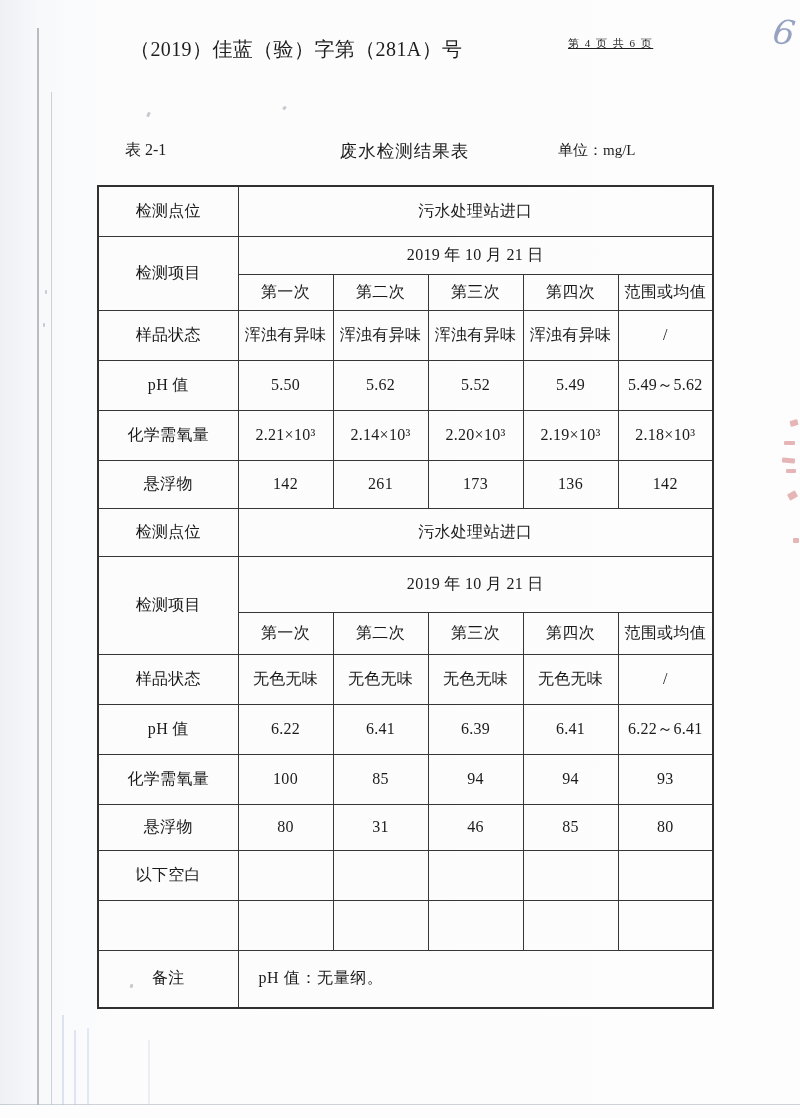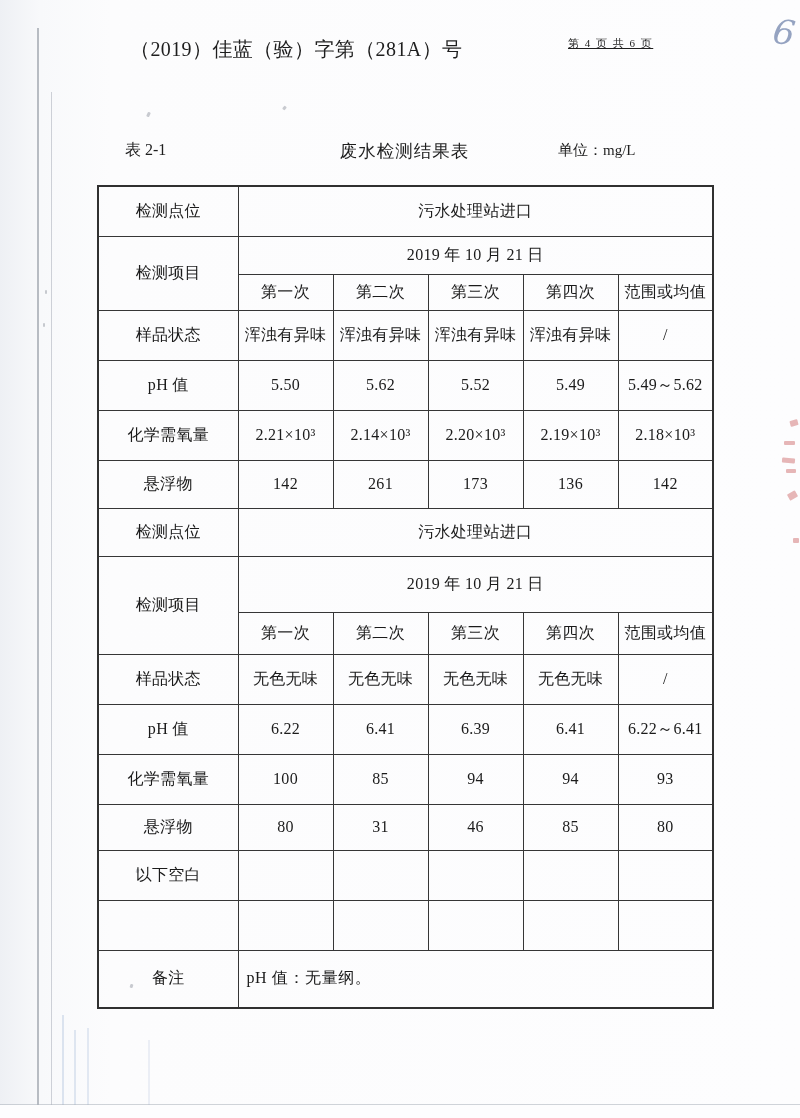--- a/index.html
+++ b/index.html
@@ -47,21 +47,21 @@
     position:absolute;left:97px;top:185px;width:615px;
     border-collapse:collapse;table-layout:fixed;
     font-size:16px;color:#1b1b1b;
   }
   table.results td{
     border:1.6px solid #363636;
     text-align:center;vertical-align:middle;
     padding:0 2px;overflow:hidden;letter-spacing:.3px;
   }
   table.results{border:2px solid #303030;}
-  table.results td.remark{text-align:left;padding-left:8px;letter-spacing:.6px;}
+  table.results td.remark{text-align:left;padding-left:20px;letter-spacing:.6px;}
 </style>
 </head>
 <body>
 
 <div class="page">
 
   <div class="edge-line" style="left:37px;top:28px;width:2px;height:1090px;background:rgba(120,128,140,.5);"></div>
   <div class="edge-line" style="left:51px;top:92px;width:1px;height:1026px;background:rgba(150,158,170,.45);"></div>
   <div class="edge-line" style="left:62px;top:1015px;width:2px;height:103px;background:rgba(150,175,210,.30);"></div>
   <div class="edge-line" style="left:74px;top:1030px;width:2px;height:88px;background:rgba(150,175,210,.28);"></div>

